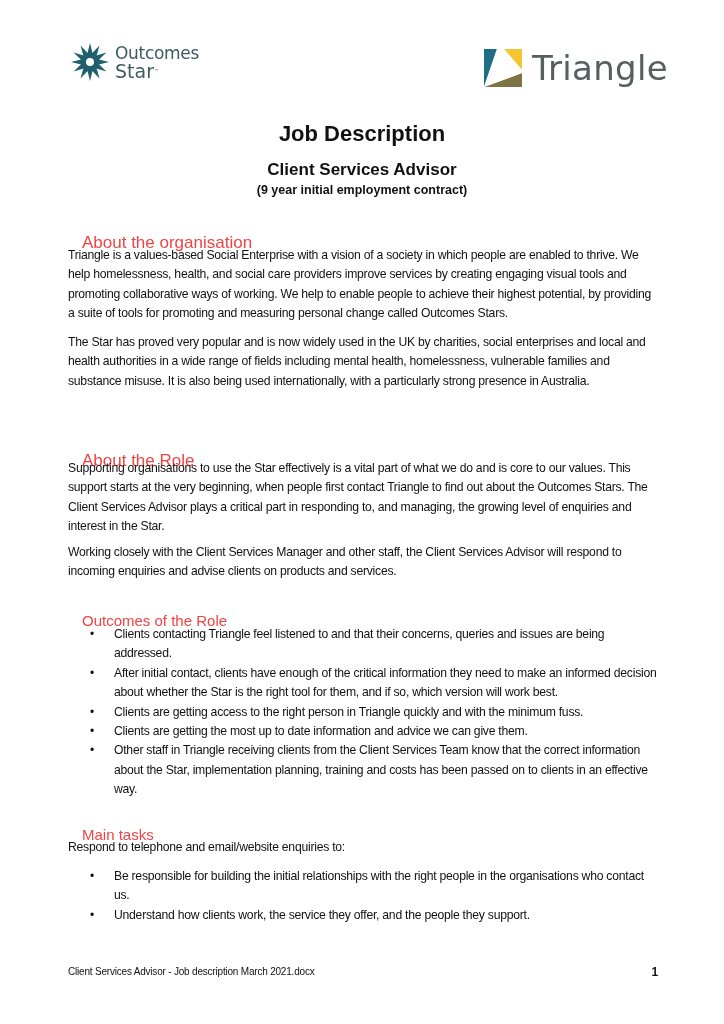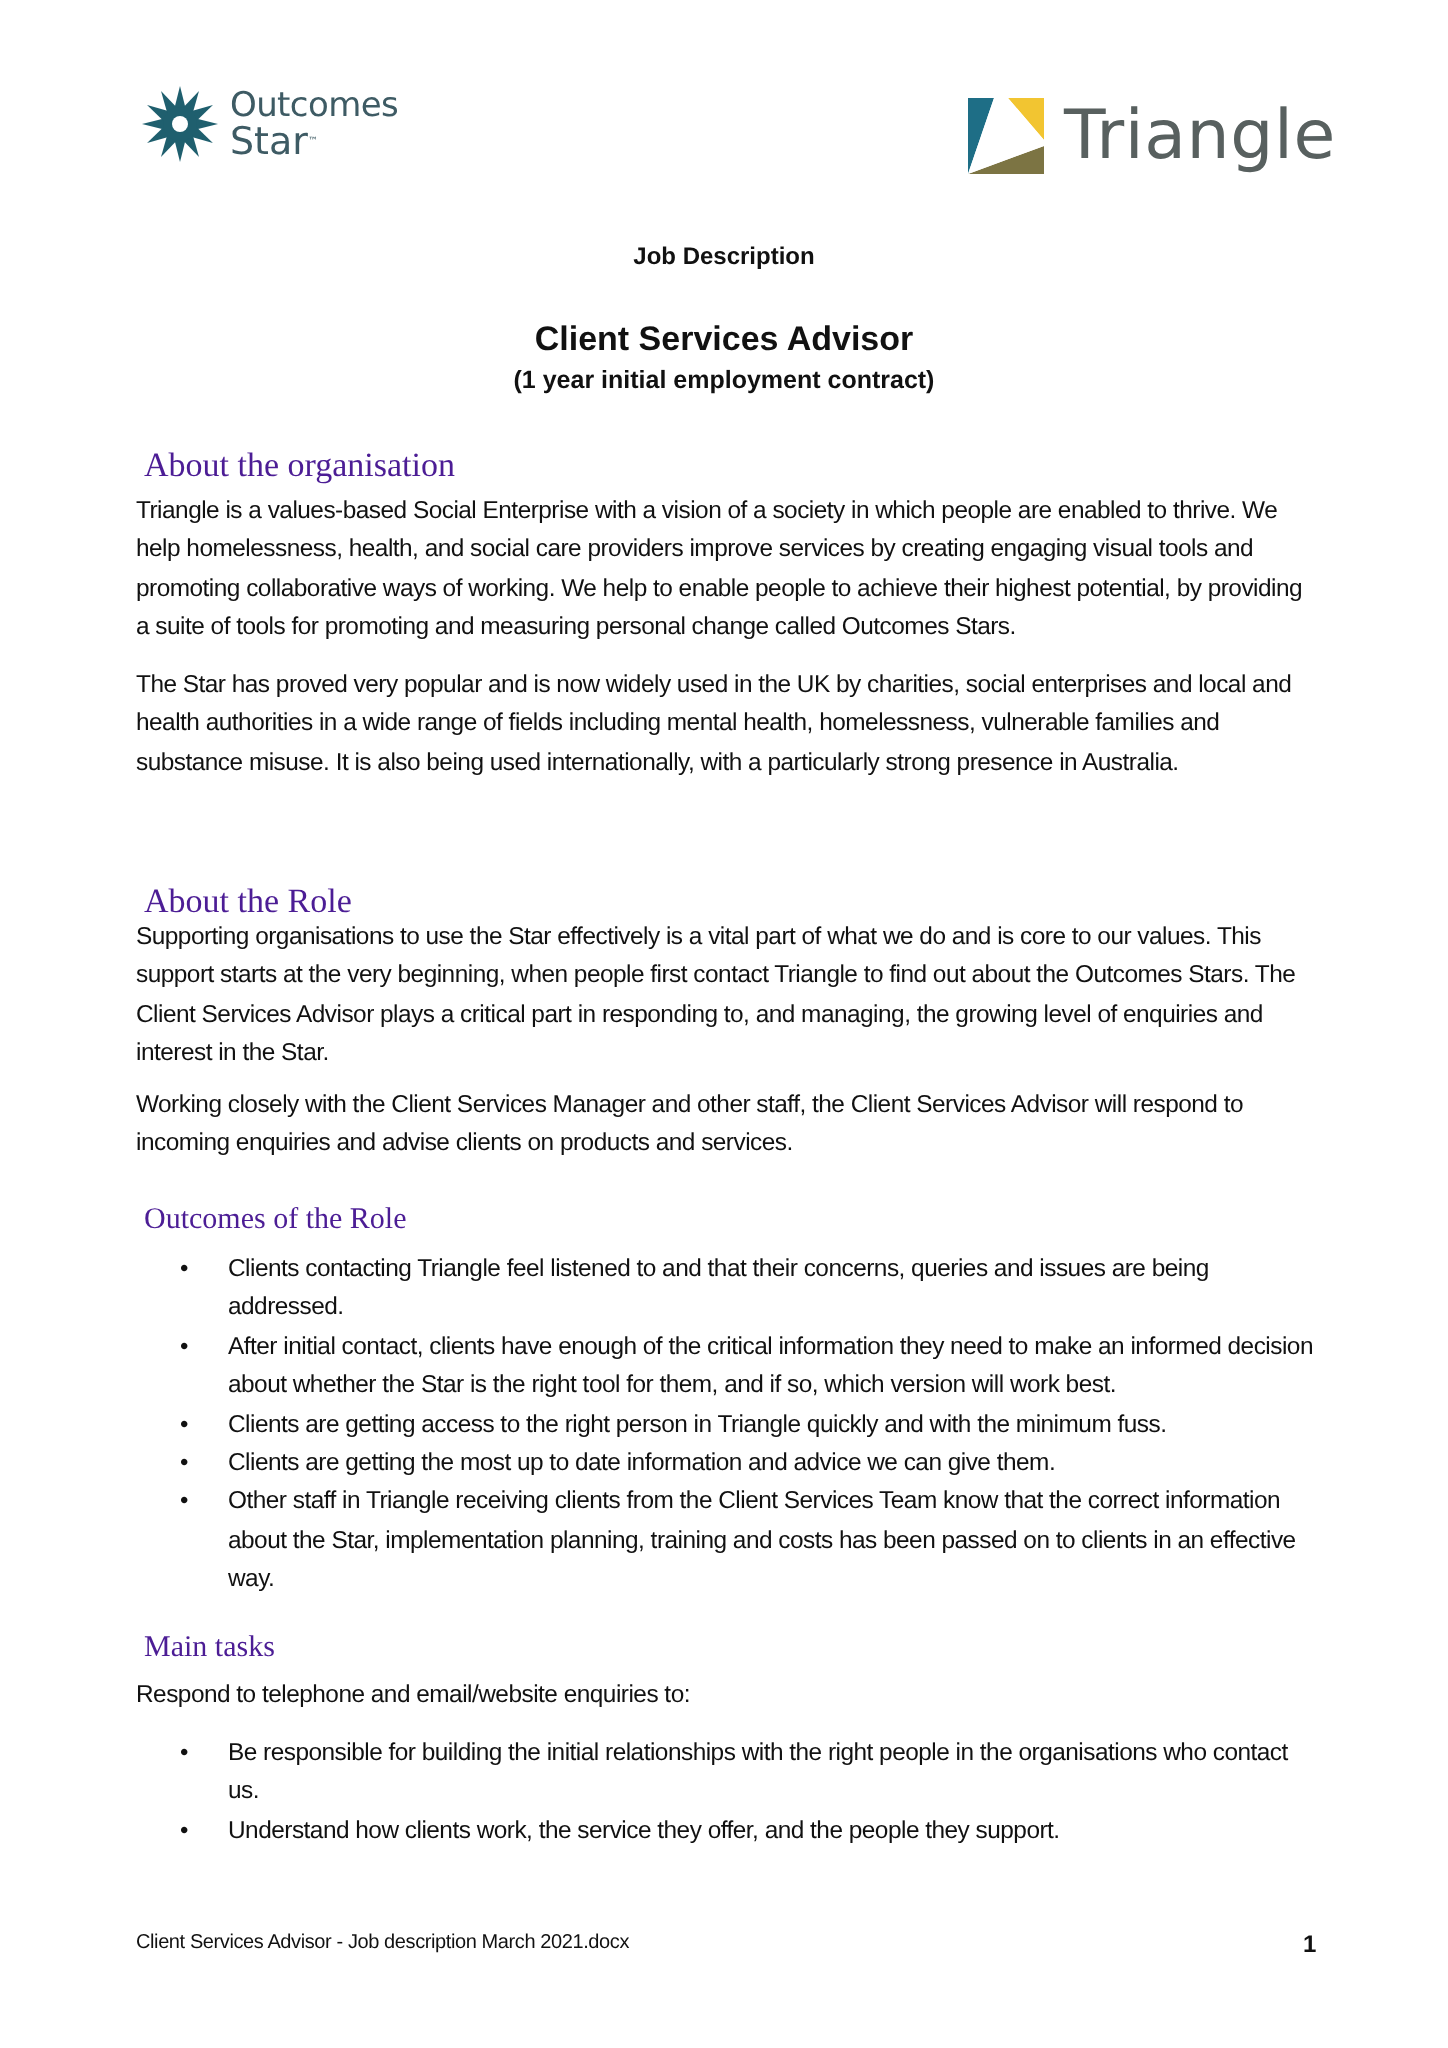--- a/index.html
+++ b/index.html
@@ -14,27 +14,27 @@
   .logo-os .os-line1 { font-size: 17px; letter-spacing: -0.3px; }
   .logo-os .os-line2 { font-size: 19px; }
   .logo-os .tm { font-size: 5px; vertical-align: top; }
 
   .logo-tri { position: absolute; left: 484px; top: 48px; display: flex; align-items: center; }
   .logo-tri svg { width: 38px; height: 38px; }
   .logo-tri .tri-text { margin-left: 10px; font-size: 34px; color: #58605f; font-family: "DejaVu Sans", sans-serif; letter-spacing: 0.3px; }
 
   
   .title-block { position: absolute; left: 0; width: 724px; text-align: center; font-weight: bold; }
-  .t1 { top: 121px; font-size: 12px; }
+  .t1 { top: 121px; font-size: 22px; }
   .t2 { top: 160px; font-size: 17px; }
   .t3 { top: 183px; font-size: 12.5px; }
 
   
   .content { position: absolute; left: 68px; width: 590px; }
-  h2 { margin: 4px; font-weight: normal; color: #4c1d95; font-family: Liberation Serif, serif; }
+  h2 { margin: 14px; font-weight: normal; color: #ef4444; font-family: Liberation Sans, sans-serif; }
   h2.big { font-size: 17px; }
   h2.small { font-size: 15px; }
   p { margin: 0; font-size: 12.2px; line-height: 19.4px; letter-spacing: -0.25px; }
   a.link { color: #1a33c8; text-decoration: underline; }
   ul { margin: 0; padding: 0; list-style: none; }
   li { position: relative; padding-left: 46px; font-size: 12.2px; line-height: 19.4px; letter-spacing: -0.25px; }
   li .bullet { position: absolute; left: 22px; top: 0; font-size: 12px; }
 
   .footer { position: absolute; left: 68px; top: 966px; width: 590px; font-size: 10px; letter-spacing: -0.2px; }
   .footer .page-num { position: absolute; right: 0; top: -1px; font-size: 12px; font-weight: bold; }
@@ -75,21 +75,21 @@
       <polygon points="0,0 13,0 0,38" fill="#1e6e86"></polygon>
       <polygon points="20,0 38,0 38,21" fill="#f2c531"></polygon>
       <polygon points="38,24 38,38 0,38" fill="#7c7443"></polygon>
       <polygon points="13,0 20,0 38,21 38,24 0,38" fill="#ffffff"></polygon>
     </svg>
     <span class="tri-text">Triangle</span>
   </div>
 
   <div class="title-block t1">Job Description</div>
   <div class="title-block t2">Client Services Advisor</div>
-  <div class="title-block t3">(1 year initial employment contract)</div>
+  <div class="title-block t3">(9 year initial employment contract)</div>
 
   <div class="content" style="top:219px;">
     <h2 class="big">About the organisation</h2>
   </div>
   <div class="content" style="top:246px;">
     <p>Triangle is a values-based Social Enterprise with a vision of a society in which people are enabled to thrive. We help homelessness, health, and social care providers improve services by creating engaging visual tools and promoting collaborative ways of working. We help to enable people to achieve their highest potential, by providing a suite of tools for promoting and measuring personal change called Outcomes Stars.</p>
   </div>
   <div class="content" style="top:333px;">
     <p>The Star has proved very popular and is now widely used in the UK by charities, social enterprises and local and health authorities in a wide range of fields including mental health, homelessness, vulnerable families and substance misuse. It is also being used internationally, with a particularly strong presence in Australia.</p>
   </div>

